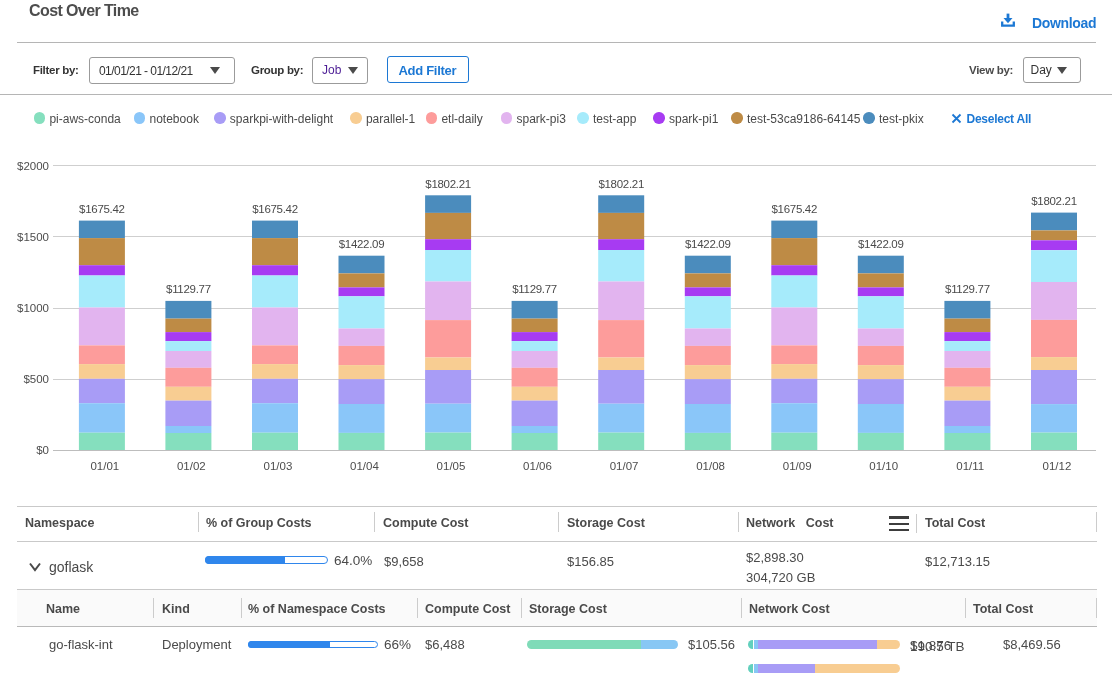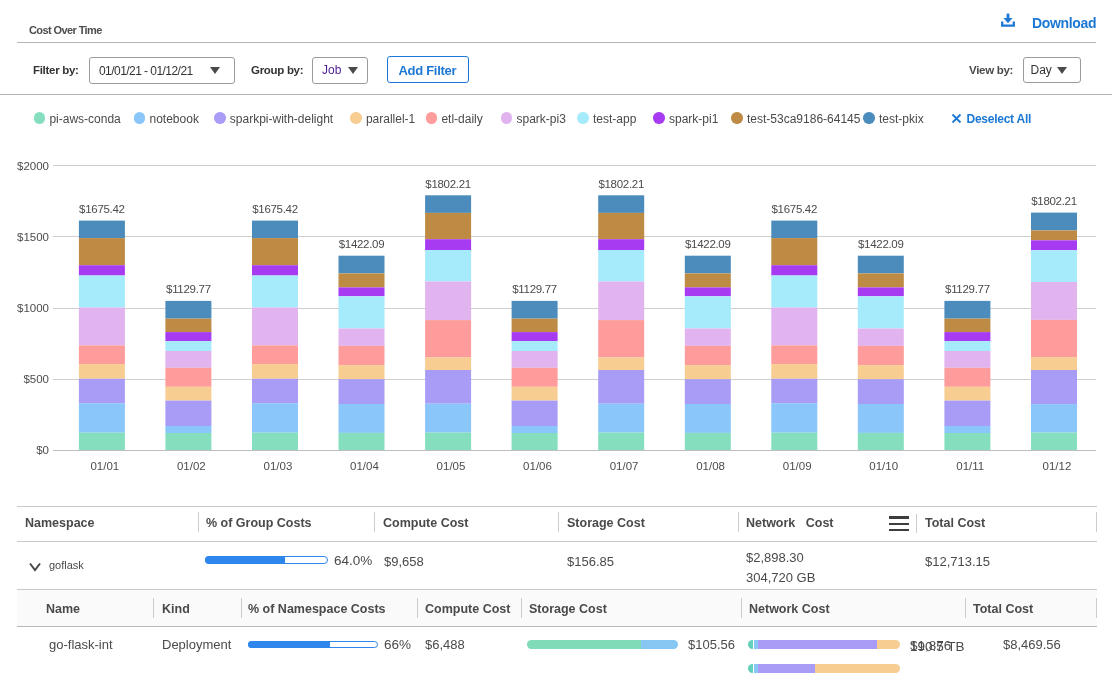--- a/index.html
+++ b/index.html
@@ -12,21 +12,21 @@
 .sel { position:absolute; border:1px solid #9b9b9b; border-radius:3px; background:#fff; }
 .caret { position:absolute; width:0; height:0; border-left:5.5px solid transparent; border-right:5.5px solid transparent; border-top:7px solid #4a4a4a; }
 .ldot { position:absolute; top:112.2px; width:11.5px; height:11.5px; border-radius:50%; }
 .ltxt { position:absolute; top:111.5px; font-size:12px; color:#4a4a4a; white-space:nowrap; }
 .hdr { position:absolute; font-size:12.5px; font-weight:bold; color:#4a4a4a; white-space:nowrap; }
 .cell { position:absolute; font-size:13px; color:#4a4a4a; white-space:nowrap; }
 </style>
 </head>
 <body>
 
-<div class="abs b" style="left:29px;top:24px;font-size:11px;color:#4d4d4d;letter-spacing:-0.6px">Cost Over Time</div>
+<div class="abs b" style="left:29px;top:2px;font-size:16px;color:#4d4d4d;letter-spacing:-0.6px">Cost Over Time</div>
 <svg class="abs" style="left:1001px;top:13px" width="14" height="14" viewBox="0 0 14 14">
   <path d="M7 0.6 V5.4" stroke="#1c78d4" stroke-width="2.8" fill="none"></path>
   <polygon points="2.5,4.9 11.5,4.9 7,10.2" fill="#1c78d4"></polygon>
   <path d="M1.2 8.6 V12.7 H12.8 V8.6" stroke="#1c78d4" stroke-width="2.3" fill="none"></path>
 </svg>
 <div class="abs b blue" style="left:1032px;top:14.5px;font-size:14px;letter-spacing:-0.35px">Download</div>
 <div class="hline" style="left:17px;top:42px;width:1079px;background:#b5b5b5"></div>
 
 <div class="abs b" style="left:33px;top:64px;font-size:11.5px;color:#333;letter-spacing:-0.3px">Filter by:</div>
 <div class="sel" style="left:88.7px;top:56.5px;width:146.4px;height:27px"></div>
@@ -240,21 +240,21 @@
 <div class="vline" style="left:916px;top:513.9px;height:19.4px"></div>
 <div class="vline" style="left:1096px;top:512px;height:20px"></div>
 <div class="abs" style="left:889px;top:516.2px;width:20px;height:2.4px;background:#3d3d3d"></div>
 <div class="abs" style="left:889px;top:522.6px;width:20px;height:2.4px;background:#3d3d3d"></div>
 <div class="abs" style="left:889px;top:529px;width:20px;height:2.4px;background:#3d3d3d"></div>
 <div class="hline" style="left:17px;top:540.5px;width:1080px"></div>
 
 <svg class="abs" style="left:28.5px;top:561.5px" width="12" height="10" viewBox="0 0 12 10">
  <path d="M1 1.5 L6 8 L11 1.5" stroke="#4a4a4a" stroke-width="2" fill="none"></path>
 </svg>
-<div class="cell" style="left:49px;top:559px;font-size:11px">goflask</div>
+<div class="cell" style="left:49px;top:559px;font-size:14px">goflask</div>
 <div class="abs" style="left:205.3px;top:556.3px;width:122.8px;height:7.4px;border:1px solid #2f86ec;border-radius:4px"></div>
 <div class="abs" style="left:205.3px;top:556.3px;width:79.5px;height:7.4px;background:#2f86ec;border-radius:4px 0 0 4px"></div>
 <div class="cell" style="left:333.9px;top:553px;font-size:13.5px">64.0%</div>
 <div class="cell" style="left:384px;top:553.5px">$9,658</div>
 <div class="cell" style="left:567px;top:553.5px">$156.85</div>
 <div class="cell" style="left:746px;top:550px">$2,898.30</div>
 <div class="cell" style="left:746px;top:569.5px">304,720 GB</div>
 <div class="cell" style="left:925px;top:553.5px">$12,713.15</div>
 <div class="hline" style="left:17px;top:588.5px;width:1080px"></div>
 

